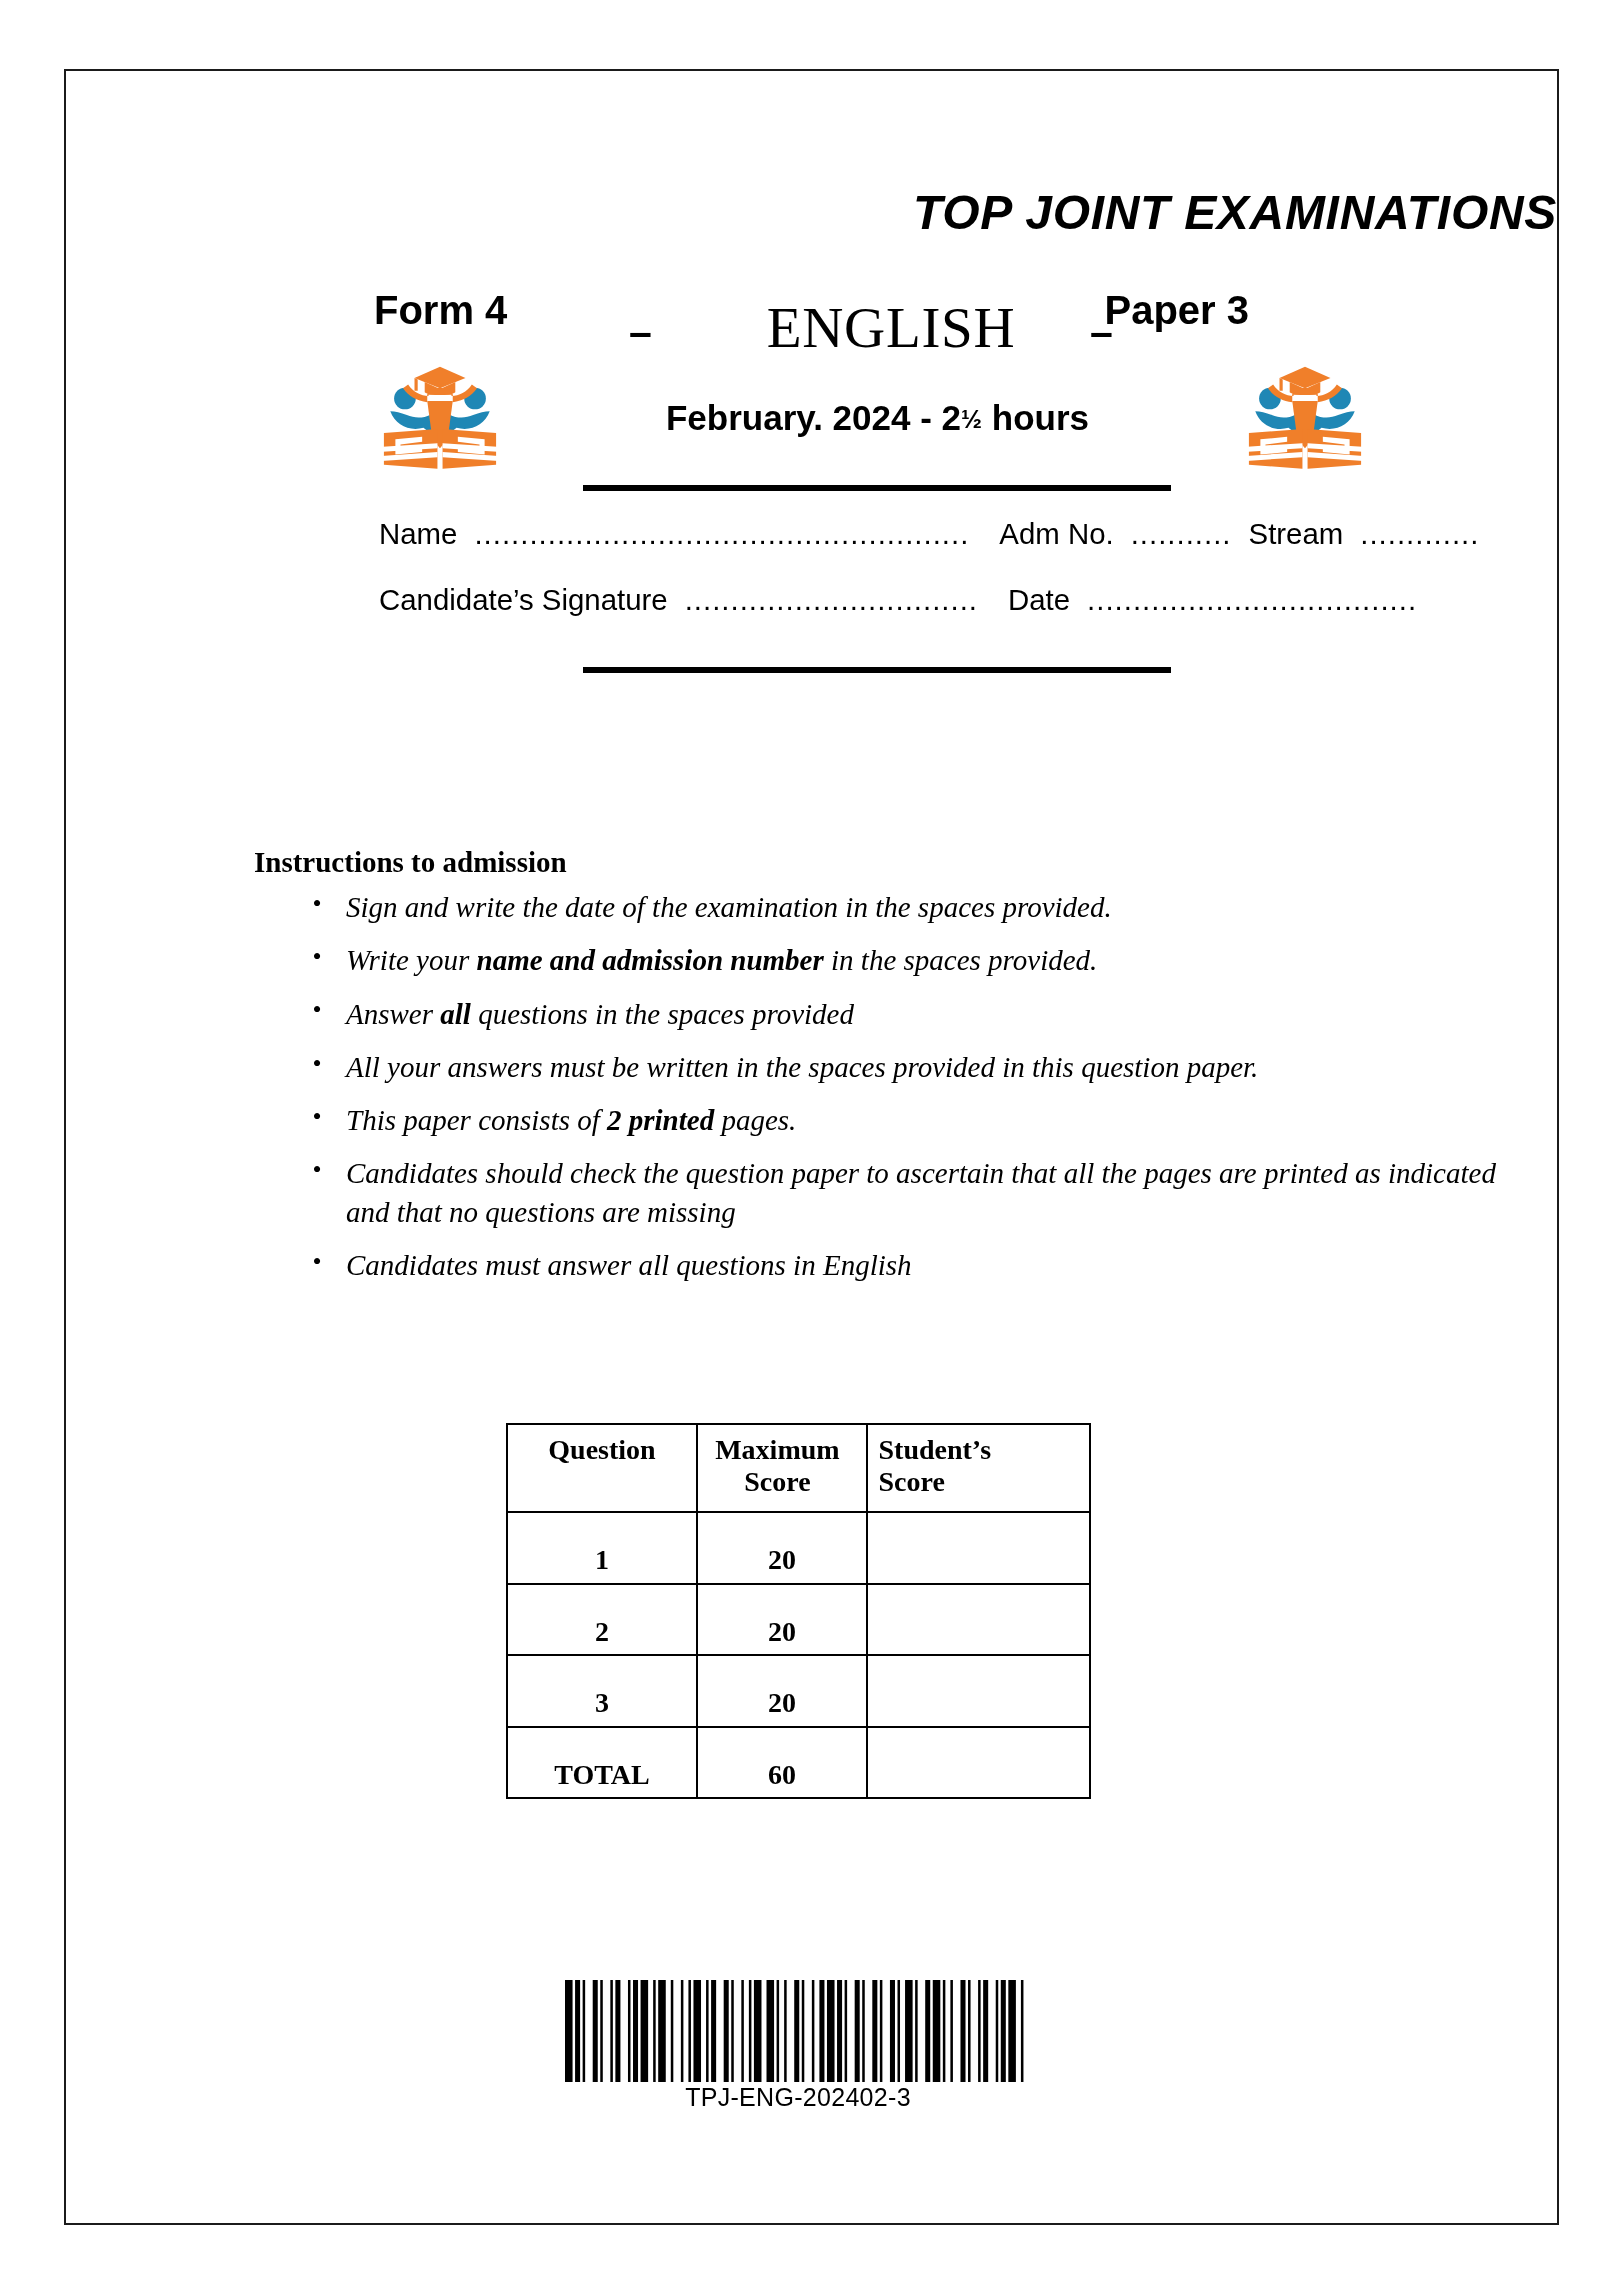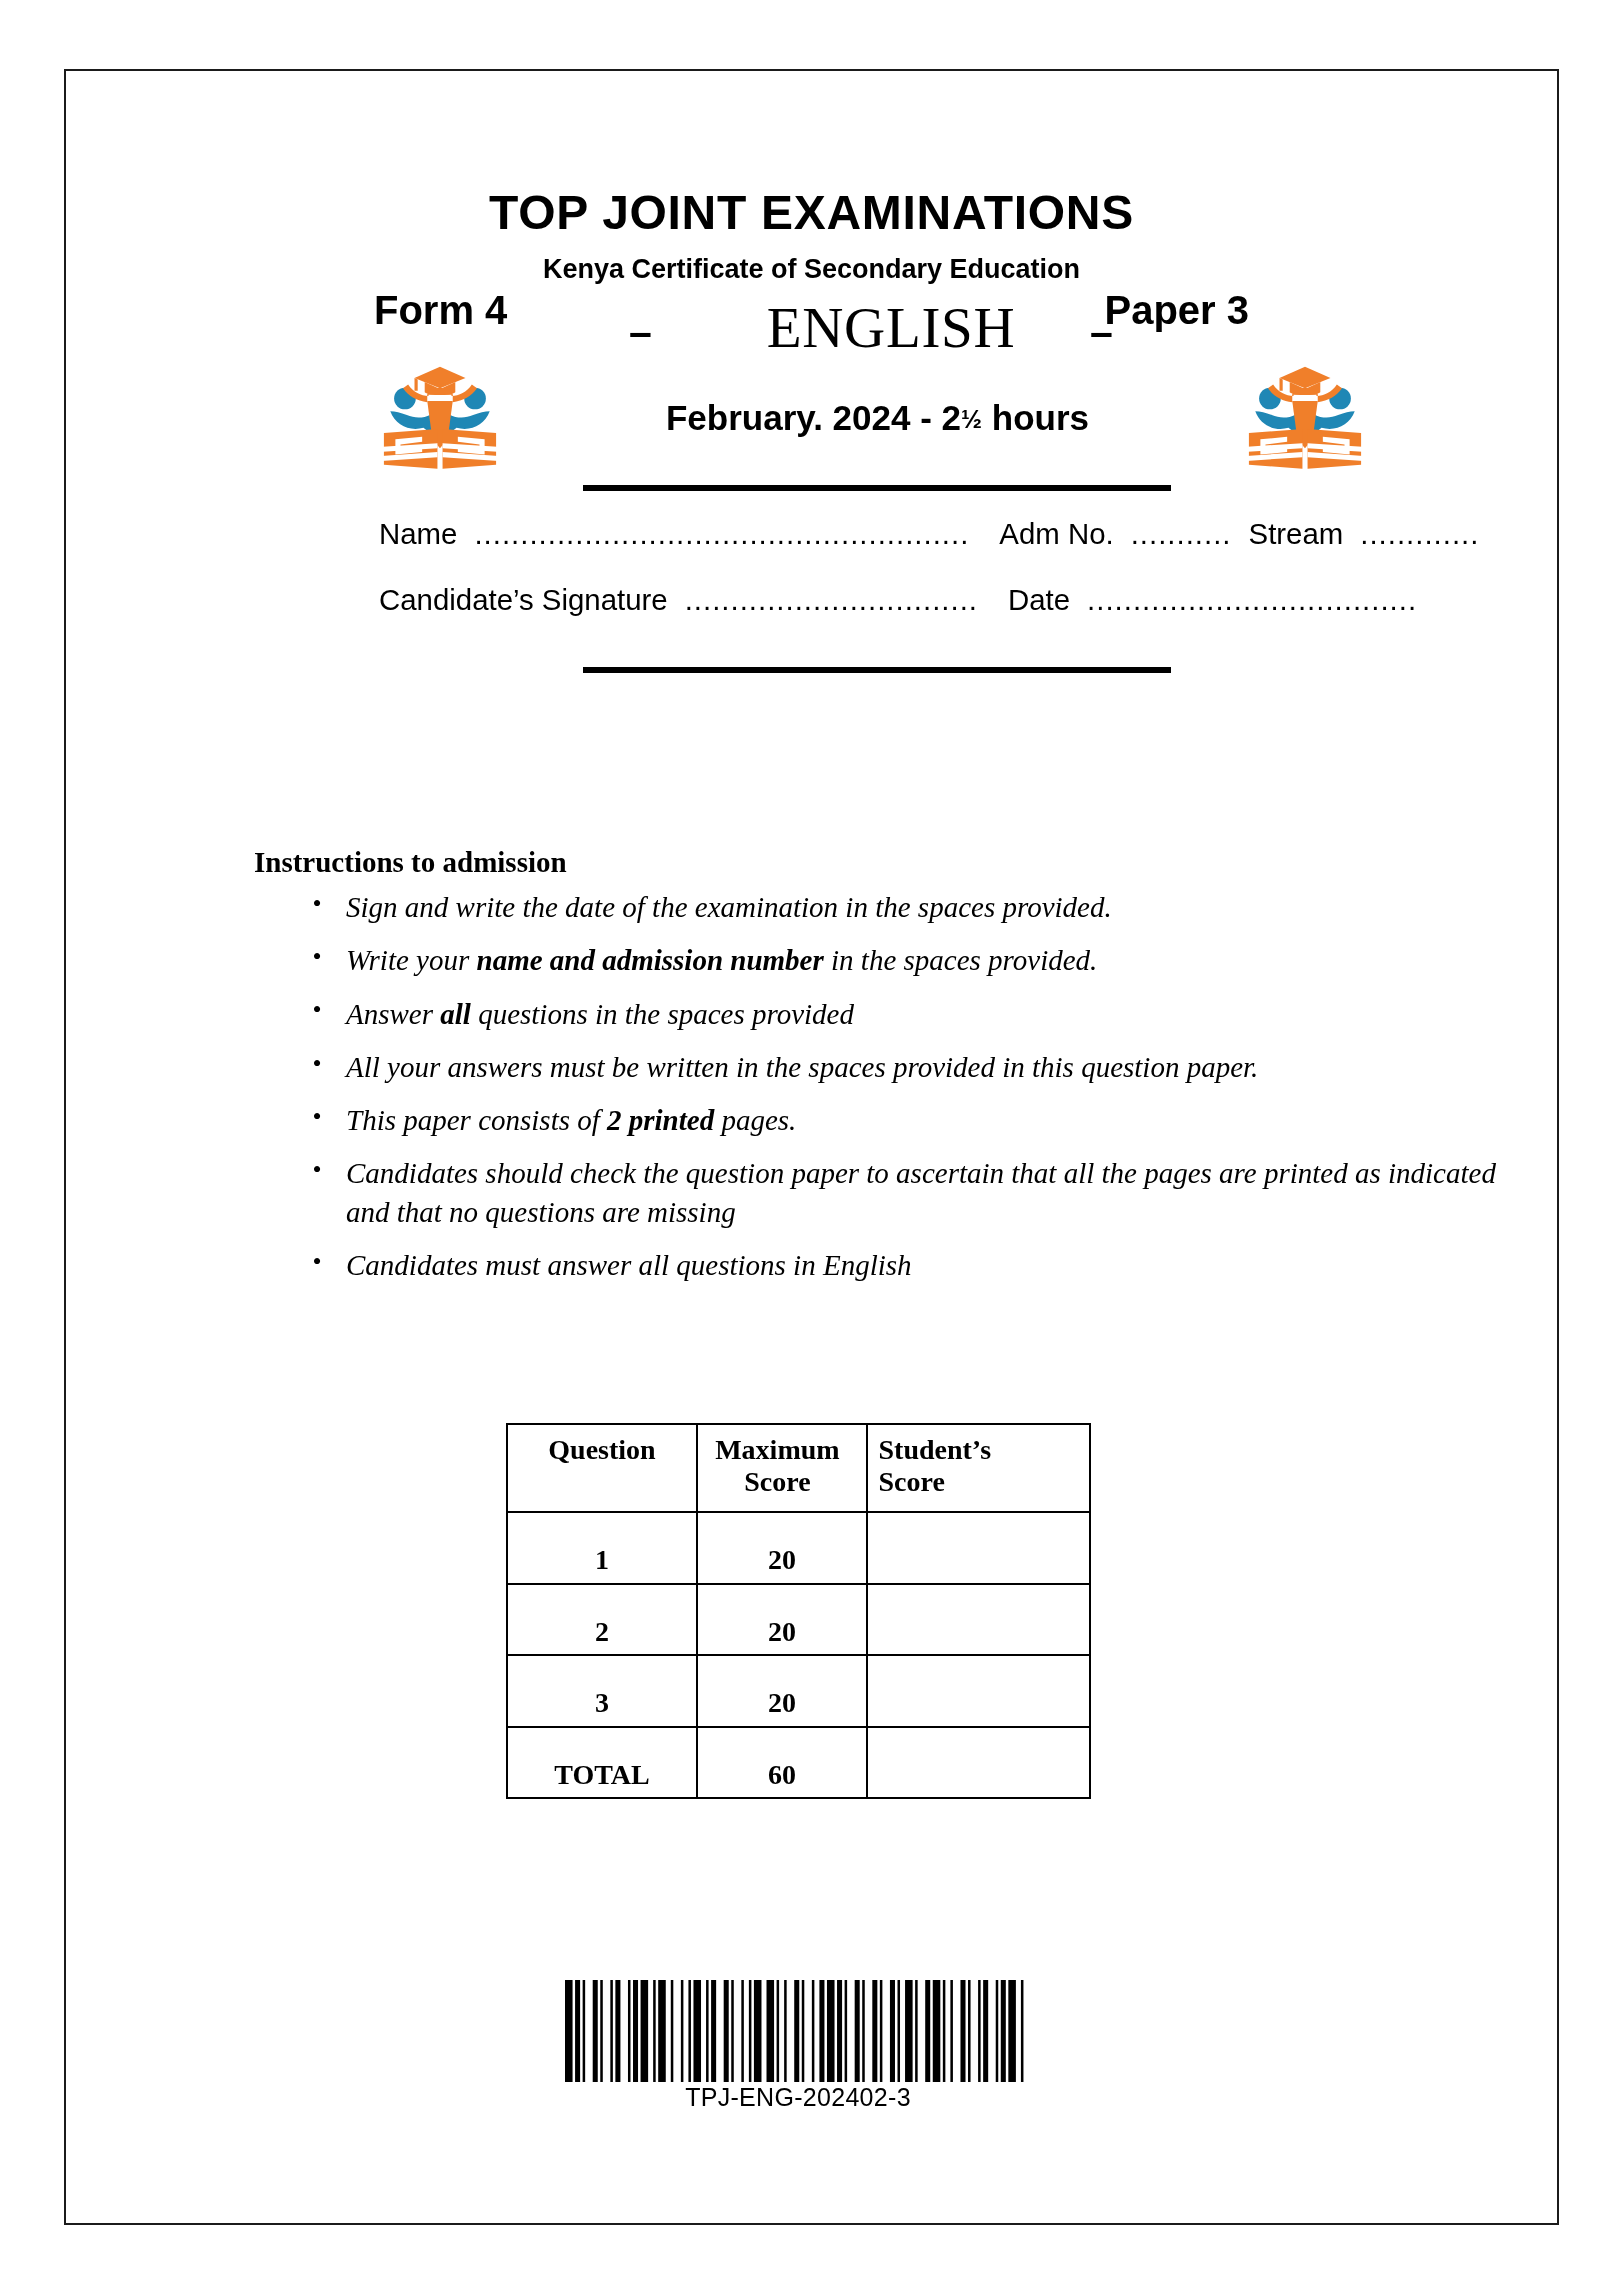--- a/index.html
+++ b/index.html
@@ -27,26 +27,27 @@
     box-sizing: border-box;
     background: #ffffff;
   }
 
   
   .exam-title {
     position: absolute;
     left: 0;
     right: 0;
     top: 118px;
-    text-align: center;
+    text-align: right;
     font-family: "Liberation Sans", sans-serif;
     font-size: 48px;
     font-weight: 700;
     letter-spacing: 0.7px;
     line-height: 1;
+    font-style: italic;
   }
   .exam-subtitle {
     position: absolute;
     left: 0;
     right: 0;
     top: 185px;
     text-align: center;
     font-family: "Liberation Sans", sans-serif;
     font-size: 27px;
     font-weight: 700;
@@ -262,21 +263,20 @@
     letter-spacing: 0.3px;
     line-height: 1;
   }
 </style>
 </head>
 <body>
 
 <div class="page-frame">
 
   <div class="exam-title">TOP JOINT EXAMINATIONS</div>
-  <div class="exam-subtitle">Kenya Certificate of Secondary Education</div>
 
   <div class="form-label">Form 4</div>
   <div class="dash-left">–</div>
   <div class="subject-label">ENGLISH</div>
   <div class="dash-right">–</div>
   <div class="paper-label">Paper 3</div>
 
   <div class="session-label">
     <span>February. 2024 - 2</span><span class="frac">½</span><span> hours</span>
   </div>

